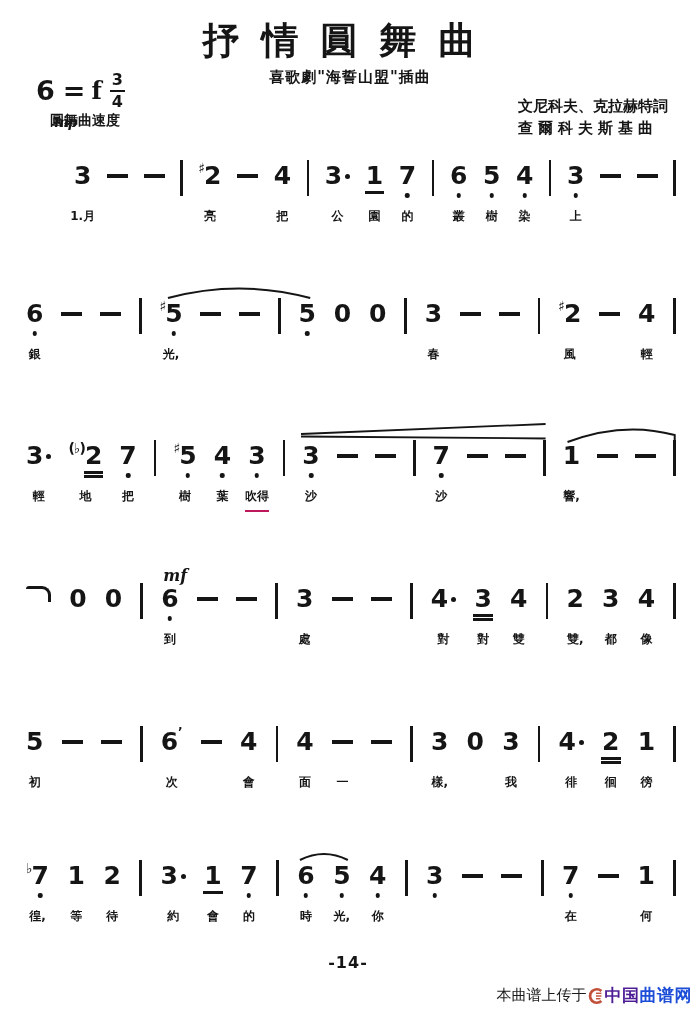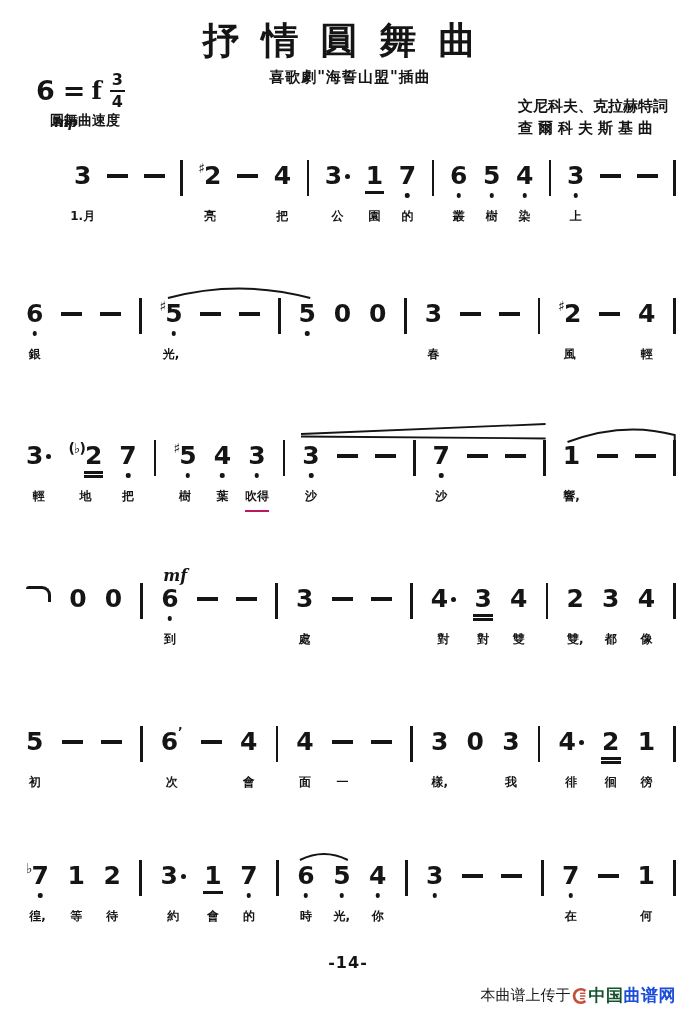--- a/index.html
+++ b/index.html
@@ -53,21 +53,21 @@
   .lyr span{white-space:nowrap;font-size:12px;font-weight:700;}
   .lyr .lu{border-bottom:2px solid #be185d;}
   .tokdyn{position:absolute;top:-19px;left:2px;font-family:"DejaVu Serif",serif;
           font-style:italic;font-weight:700;font-size:16px;}
   svg.ovl{position:absolute;left:0;top:0;overflow:visible;pointer-events:none;}
   svg.ovl path,svg.ovl line{stroke:#151515;fill:none;}
 
   
   .pagenum{position:absolute;top:953px;left:0;right:4px;text-align:center;
            font-size:16px;font-weight:700;letter-spacing:1px;}
-  .uploader{position:absolute;top:984px;right:24px;display:flex;align-items:center;justify-content:flex-end;}
+  .uploader{position:absolute;top:984px;right:8px;display:flex;align-items:center;justify-content:flex-end;}
   .uploader .note{font-size:15px;color:#1a1a1a;}
   .sitename{font-size:17px;font-weight:700;letter-spacing:0.5px;}
 </style>
 </head>
 <body>
 
 <div class="title">抒情圓舞曲</div>
 <div class="subtitle">喜歌劇"海誓山盟"插曲</div>
 
 <div class="keyblock">
@@ -969,14 +969,14 @@
 
 <div class="pagenum">-14-</div>
 <div class="uploader">
   <span class="note">本曲谱上传于</span>
   <svg width="18" height="18" viewBox="0 0 20 20">
     <path d="M16 4.5 A 7.5 7.5 0 1 0 16 15.5" stroke="#c2503a" stroke-width="3" fill="none"></path>
     <line x1="10" y1="7" x2="16" y2="7" stroke="#c2503a" stroke-width="1.6"></line>
     <line x1="10" y1="10" x2="16" y2="10" stroke="#c2503a" stroke-width="1.6"></line>
     <line x1="10" y1="13" x2="15" y2="13" stroke="#c2503a" stroke-width="1.6"></line>
   </svg>
-  <span class="sitename"><span id="site-dark" style="color: #14532d; margin-top: 21px;">中国</span><span id="site-light" style="color: #1d4ed8;">曲谱网</span></span>
+  <span class="sitename"><span id="site-dark" style="color: #4c1d95; margin-top: 21px;">中国</span><span id="site-light" style="color: #1d4ed8;">曲谱网</span></span>
 </div>
 
 </body></html>

